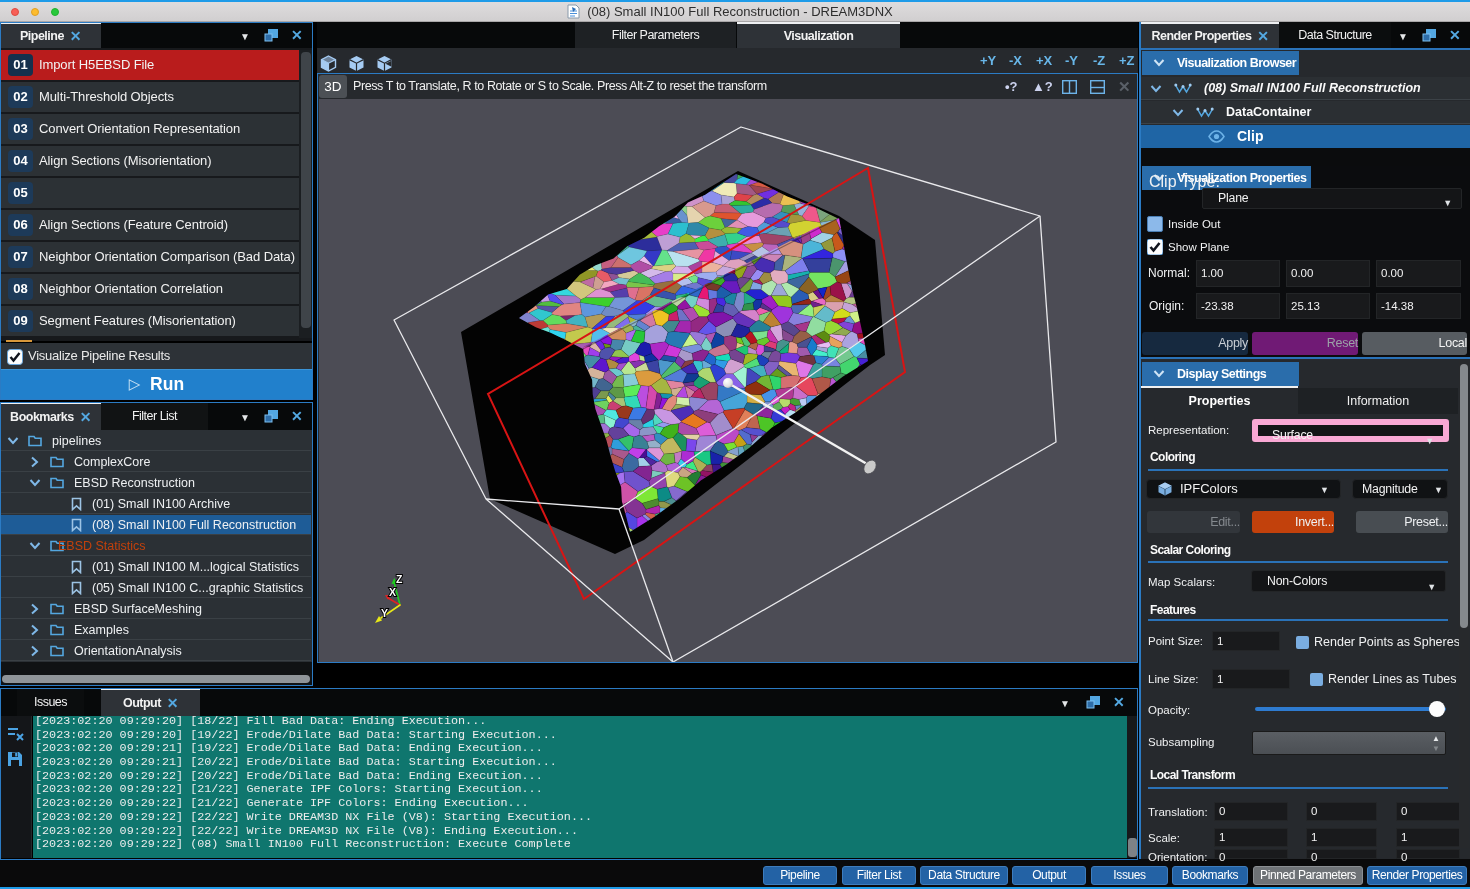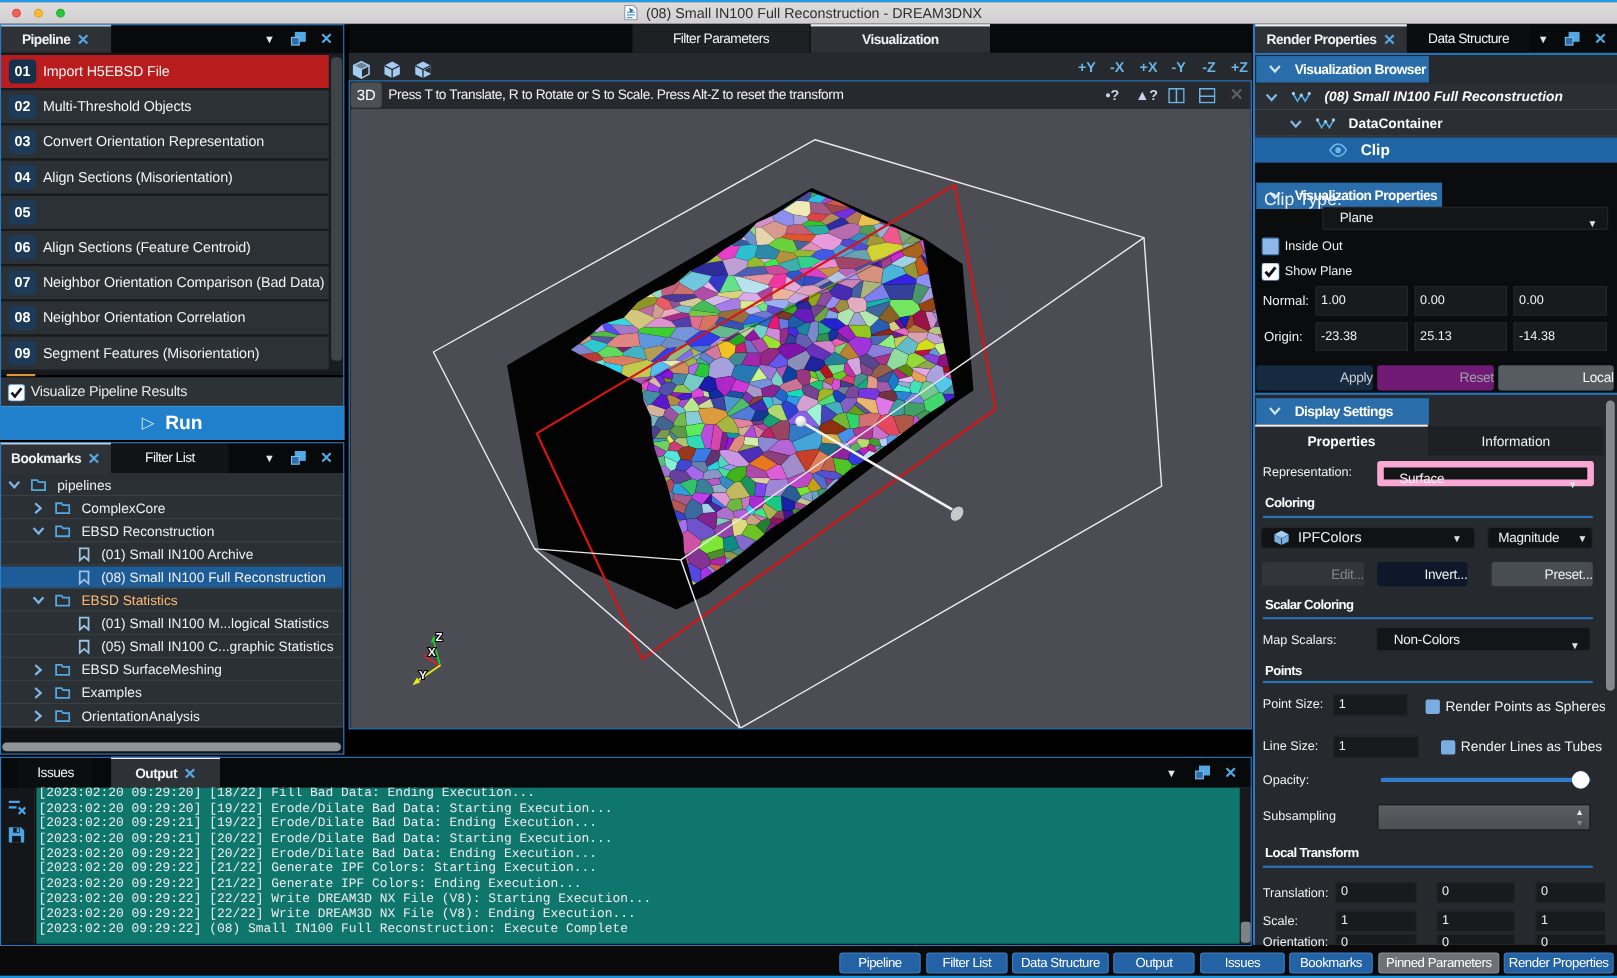--- a/index.html
+++ b/index.html
@@ -139,21 +139,21 @@
     <path d="M1.5 1.5h8v11l-4-3.6-4 3.6z" fill="none" stroke="#9cc3e4" stroke-width="1.6"></path>
   </svg>
 <div class="abs" style="left:92px;top:515px;height:20px;line-height:21px;color:#eef0f2;font-size:12.5px;white-space:nowrap">(08) Small IN100 Full Reconstruction</div>
 <div class="trow" style="top:536px;"></div>
 <svg class="abs" style="left:29px;top:542px" width="12" height="8">
     <path d="M1.5 1l4.5 5 4.5-5" stroke="#7fb8e8" stroke-width="2" fill="none"></path>
   </svg>
 <svg class="abs" style="left:50px;top:540px" width="14" height="12">
     <path d="M1 3.5v-2h5l1.2 1.8H13v7.2H1z" fill="none" stroke="#54a7e0" stroke-width="1.6"></path>
   </svg>
-<div class="abs" style="left:74px;top:536px;height:20px;line-height:21px;color:#fdba74;font-size:12.5px;white-space:nowrap">EBSD Statistics</div>
+<div class="abs" style="left:58px;top:536px;height:20px;line-height:21px;color:#c2410c;font-size:12.5px;white-space:nowrap">EBSD Statistics</div>
 <div class="trow" style="top:557px;"></div>
 <svg class="abs" style="left:71px;top:560px" width="11" height="14">
     <path d="M1.5 1.5h8v11l-4-3.6-4 3.6z" fill="none" stroke="#9cc3e4" stroke-width="1.6"></path>
   </svg>
 <div class="abs" style="left:92px;top:557px;height:20px;line-height:21px;color:#eef0f2;font-size:12.5px;white-space:nowrap">(01) Small IN100 M...logical Statistics</div>
 <div class="trow" style="top:578px;"></div>
 <svg class="abs" style="left:71px;top:581px" width="11" height="14">
     <path d="M1.5 1.5h8v11l-4-3.6-4 3.6z" fill="none" stroke="#9cc3e4" stroke-width="1.6"></path>
   </svg>
 <div class="abs" style="left:92px;top:578px;height:20px;line-height:21px;color:#eef0f2;font-size:12.5px;white-space:nowrap">(05) Small IN100 C...graphic Statistics</div>
@@ -1810,27 +1810,27 @@
 <svg class="abs" style="left:1158px;top:482px" width="14" height="14">
     <path d="M7 0.5L13.5 3.8v6.4L7 13.5 0.5 10.2V3.8z" fill="#7aaee0"></path>
     <path d="M0.5 3.8L7 7l6.5-3.2M7 7v6.5" stroke="#2b4a66" stroke-width="1" fill="none"></path>
     <path d="M7 0.5L13.5 3.8 7 7 0.5 3.8z" fill="#a8ccf0"></path>
   </svg>
 <div class="abs" style="left:1180px;top:479px;height:20px;line-height:19px;color:#f2f2f2;font-size:13px">IPFColors</div>
 <div class="abs caret" style="left:1320px;top:485px;font-size:9px;color:#dfe2e5">▼</div>
 <div class="dd" style="left:1352px;top:479px;width:96px;height:20px;background:#101214;border-radius:4px"><span style="margin-left:9px;line-height:19px">Magnitude</span></div>
 <div class="abs caret" style="left:1434px;top:485px;font-size:9px;color:#dfe2e5">▼</div>
 <div class="btn" style="left:1147px;top:511px;width:93px;height:22px;line-height:22px;background:#32363b;color:#84898e">Edit...</div>
-<div class="btn" style="left:1252px;top:511px;width:82px;height:22px;line-height:22px;background:#0f172a;color:#eef0f2">Invert...</div>
+<div class="btn" style="left:1252px;top:511px;width:82px;height:22px;line-height:22px;background:#c2410c;color:#eef0f2">Invert...</div>
 <div class="btn" style="left:1356px;top:511px;width:92px;height:22px;line-height:22px;background:#484d52;color:#eef0f2">Preset...</div>
 <div class="rhead" style="left:1150px;top:543px">Scalar Coloring</div>
 <div class="bluln" style="left:1148px;top:561px;width:300px"></div>
 <div class="rlbl" style="left:1148px;top:574px;line-height:17px">Map Scalars:</div>
 <div class="dd" style="left:1251px;top:570px;width:195px;height:22px;line-height:20px"><span style="margin-left:15px">Non-Colors</span><span class="ddc" style="top:6px">▼</span></div>
-<div class="rhead" style="left:1150px;top:603px">Points</div>
+<div class="rhead" style="left:1150px;top:603px">Features</div>
 <div class="bluln" style="left:1148px;top:619px;width:300px"></div>
 <div class="rlbl" style="left:1148px;top:633px;line-height:17px">Point Size:</div>
 <div class="inp" style="left:1212px;top:631px;width:68px;height:20px;line-height:18px">1</div>
 <div class="chk" style="left:1296px;top:636px;width:13px;height:13px;background:#7aade0"></div>
 <div class="rlbl" style="left:1314px;top:635px;font-size:12.5px">Render Points as Spheres</div>
 <div class="rlbl" style="left:1148px;top:671px;line-height:17px">Line Size:</div>
 <div class="inp" style="left:1212px;top:669px;width:78px;height:20px;line-height:18px">1</div>
 <div class="chk" style="left:1310px;top:673px;width:13px;height:13px;background:#7aade0"></div>
 <div class="rlbl" style="left:1328px;top:672px;font-size:12.5px">Render Lines as Tubes</div>
 <div class="rlbl" style="left:1148px;top:702px;line-height:17px">Opacity:</div>

